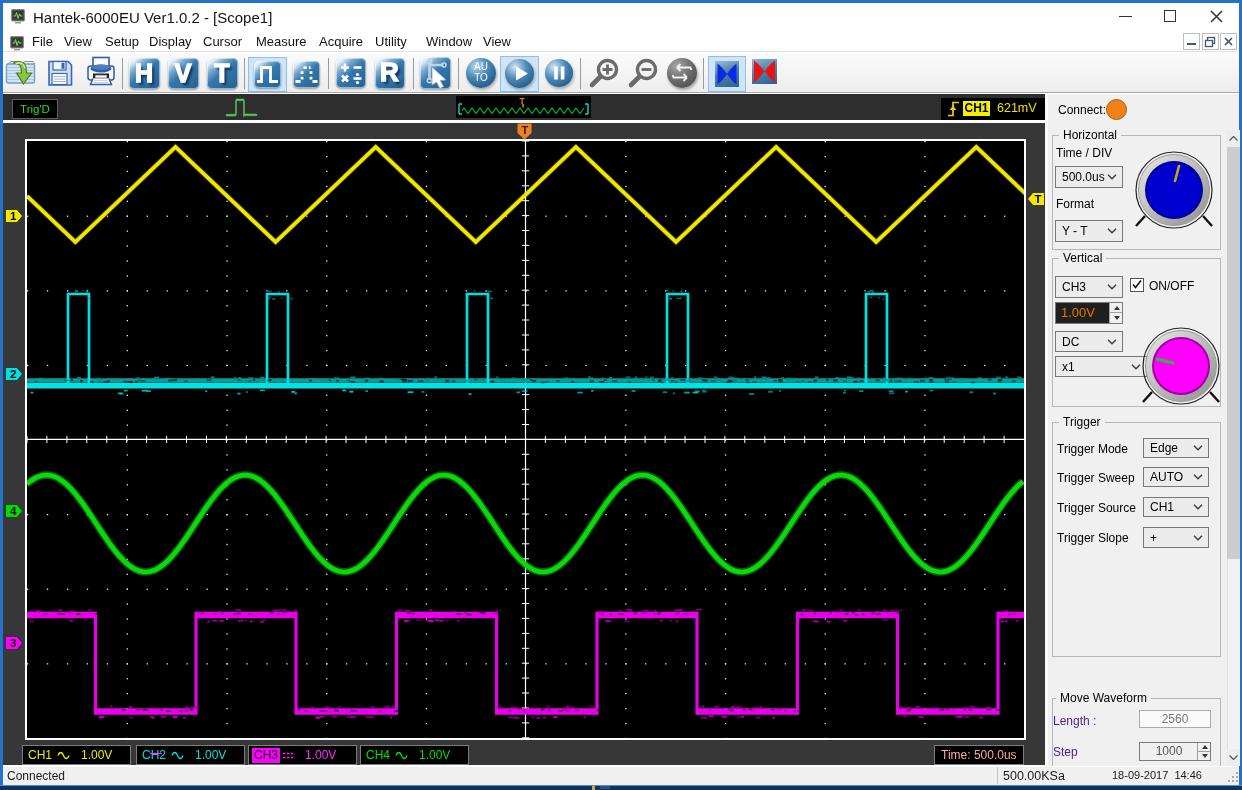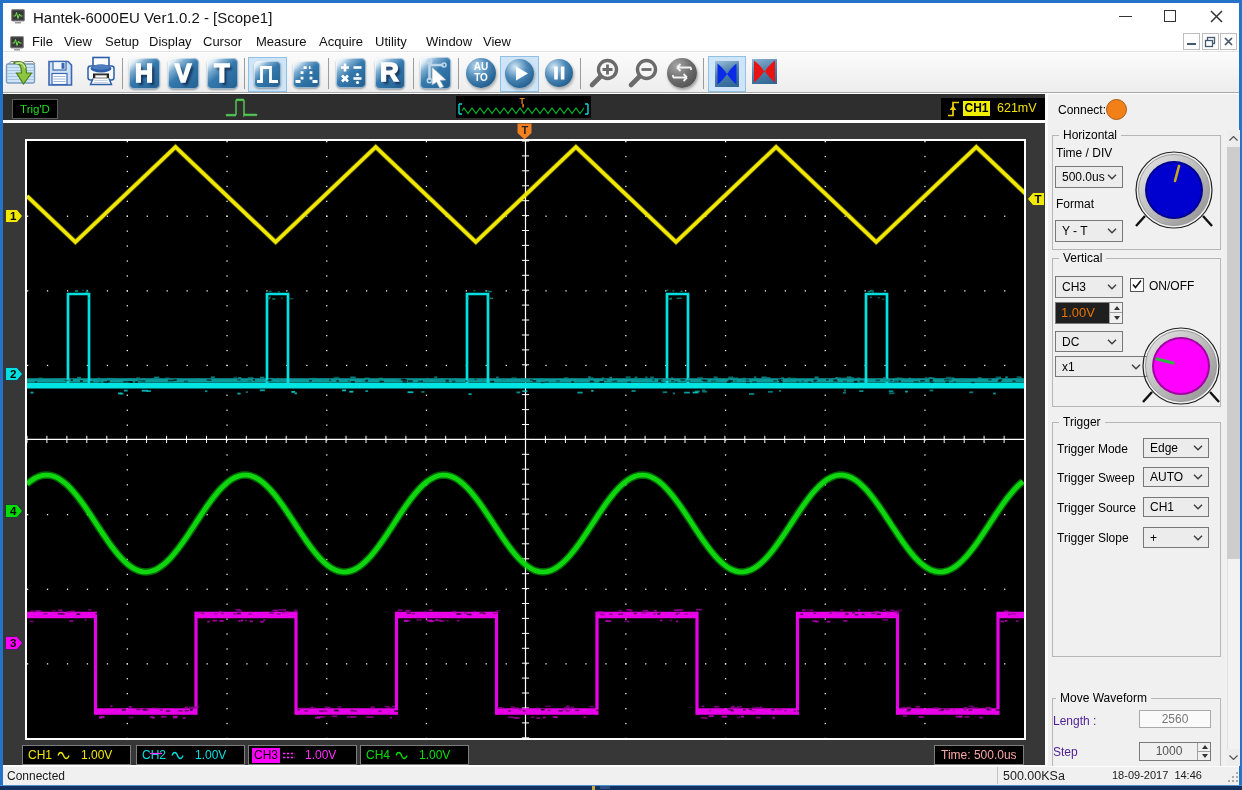--- a/index.html
+++ b/index.html
@@ -146,21 +146,21 @@
 <circle cx="9.5" cy="4.5" r="2.2" fill="none" stroke="#bcd6e8" stroke-width="1.6"></circle>
 <circle cx="9.5" cy="23.5" r="2.2" fill="none" stroke="#bcd6e8" stroke-width="1.6"></circle>
 <circle cx="24" cy="8" r="2" fill="none" stroke="#bcd6e8" stroke-width="1.6"></circle>
 <path d="M12,10 L26,23 L20.2,23.4 L23.6,29.6 L19.8,31.4 L16.6,25.2 L12,28 Z" fill="#fff" stroke="#8aa8bc" stroke-width="0.8"></path>
 </svg>
   </div>
 <div class="tsep" style="left:457.5px"></div>
 <div class="abs" style="left:466px;top:58px;width:30px;height:30px;border-radius:50%;
  background:radial-gradient(circle at 10px 8px,#b6d8ee 0%,#4c88b8 40%,#23608f 75%,#1a507d 100%);
  box-shadow:1px 2px 3px rgba(0,0,0,.3)">
-<div style="position:absolute;left:0;width:30px;text-align:center;top:3px;color:#fff;font-weight:bold;font-size:10px;line-height:11px">AU<br>TO</div>
+<div style="position:absolute;left:0;width:30px;text-align:center;top:3px;color:#fff;font-weight:normal;font-size:10px;line-height:11px">AU<br>TO</div>
   </div>
 <div class="selbg" style="left:499.5px;top:55.5px;width:39.5px;height:36.5px"></div>
 <div class="abs" style="left:505px;top:59px;width:29px;height:29px;border-radius:50%;
  background:radial-gradient(circle at 10px 8px,#cfe6f5 0%,#4c88b8 42%,#23608f 78%,#1a507d 100%);
  box-shadow:1px 2px 3px rgba(0,0,0,.3)">
 <svg width="29" height="29" viewBox="0 0 29 29" style="position:absolute;left:0;top:0">
 <path d="M11,7.5 L11,21.5 L23,14.5 Z" fill="#fff"></path>
     </svg>
   </div>
 <div class="abs" style="left:545px;top:59px;width:28px;height:28px;border-radius:50%;

